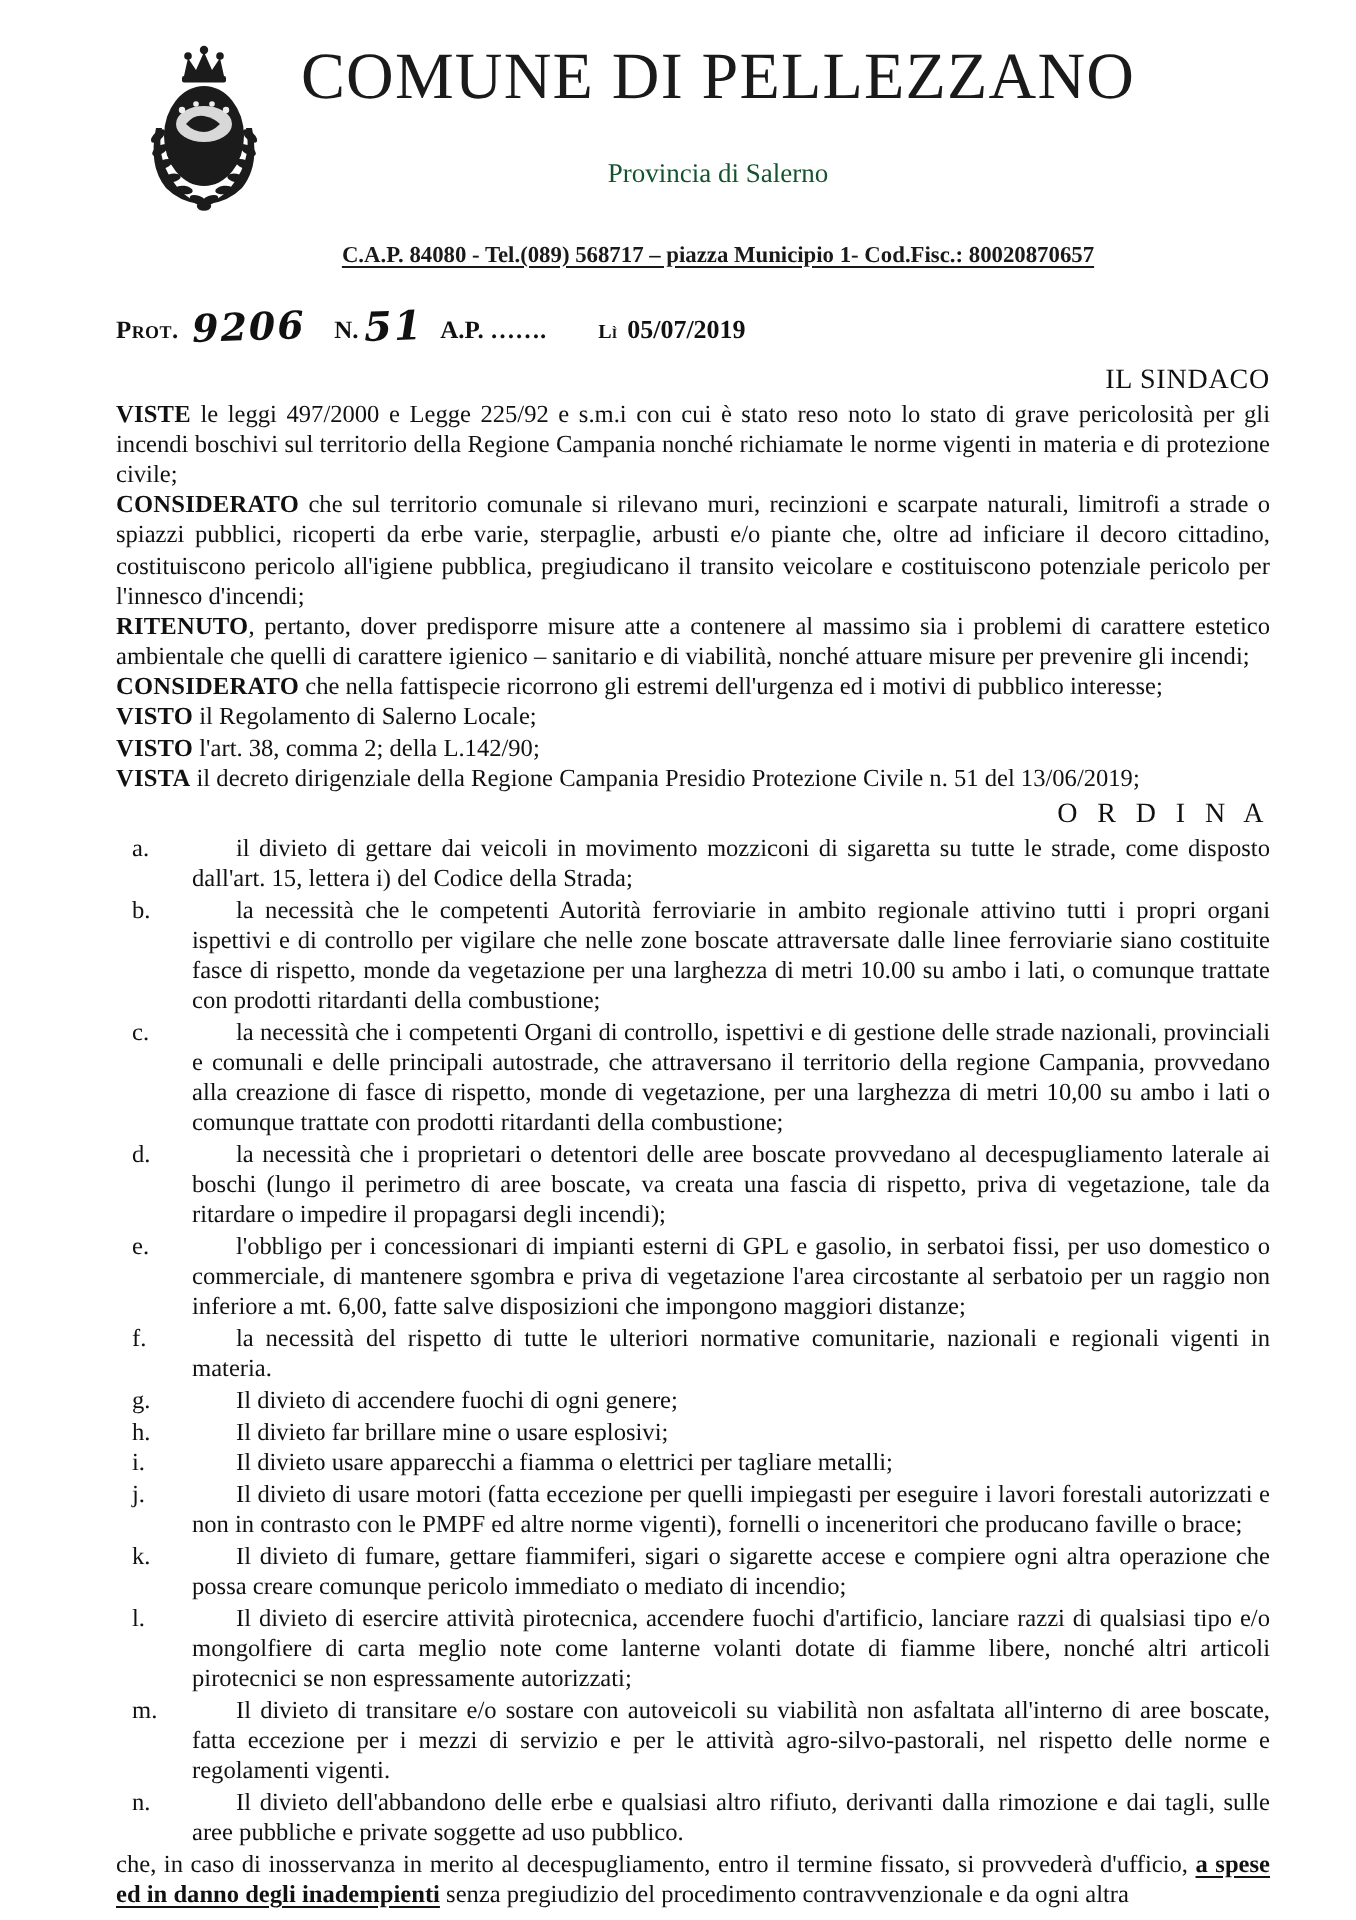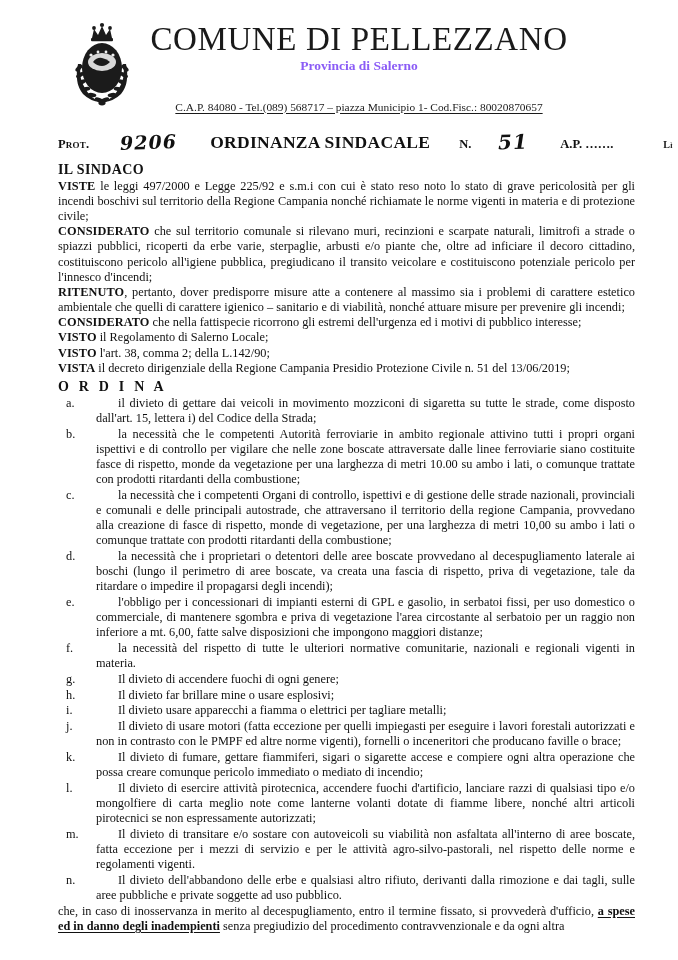--- a/index.html
+++ b/index.html
@@ -43,42 +43,41 @@
   .comune-title {
     font-size: 33px;
     line-height: 1.05;
     letter-spacing: 0.6px;
     font-weight: 400;
     font-family: "Liberation Serif", "DejaVu Serif", serif;
     color: #1a1a1a;
   }
   .provincia {
     font-size: 13.5px;
-    margin-top: 1px;
-    font-weight: 700;
-    color: #8b5cf6;
+    margin-top: 22px;
+    font-weight: 400;
+    color: #14532d;
   }
   .cap-line {
     margin-top: 27px;
     font-size: 11.4px;
-    font-weight: 400;
+    font-weight: 700;
     text-decoration: underline;
     text-underline-offset: 2px;
     color: #1a1a1a;
   }
 
   
   .prot-line {
     margin-top: 16px;
     padding-left: 58px;
     padding-right: 40px;
     display: flex;
     align-items: baseline;
     white-space: nowrap;
-    gap: 24px;
   }
   .prot-label {
     font-size: 12.5px;
     font-weight: 700;
     font-variant: small-caps;
     letter-spacing: 0.2px;
   }
   .hand {
     font-family: "DejaVu Serif", "Liberation Serif", serif;
     font-size: 19px;
@@ -131,22 +130,22 @@
     margin-left: 5px;
   }
 
   
   .doc-body {
     padding-left: 58px;
     padding-right: 43px;
     margin-top: 9px;
   }
   .section-head {
-    text-align: left;
-    font-weight: 700;
+    text-align: right;
+    font-weight: 400;
     font-size: 14px;
     letter-spacing: 0.4px;
     margin-bottom: 1px;
   }
   .section-head.spaced {
     letter-spacing: 3.2px;
     margin-top: 3px;
     margin-bottom: 1px;
   }
   .para {
@@ -265,21 +264,20 @@
     <div class="title-block">
       <div class="comune-title">COMUNE DI PELLEZZANO</div>
       <div class="provincia">Provincia di Salerno</div>
       <div class="cap-line">C.A.P. 84080 - Tel.(089) 568717 – piazza Municipio 1- Cod.Fisc.: 80020870657</div>
     </div>
   </div>
 
   <div class="prot-line">
     <span class="prot-label">Prot.</span>
     <span class="hand prot-num">9206</span>
-    <span class="ordinanza-title">ORDINANZA SINDACALE</span>
     <span class="ord-n">N.</span>
     <span class="hand ord-num">51</span>
     <span class="ap-label">A.P. …….</span>
     <span class="li-label">Lì</span>
     <span class="li-date">05/07/2019</span>
   </div>
 
   <div class="doc-body">
 
     <div class="section-head">IL SINDACO</div>

